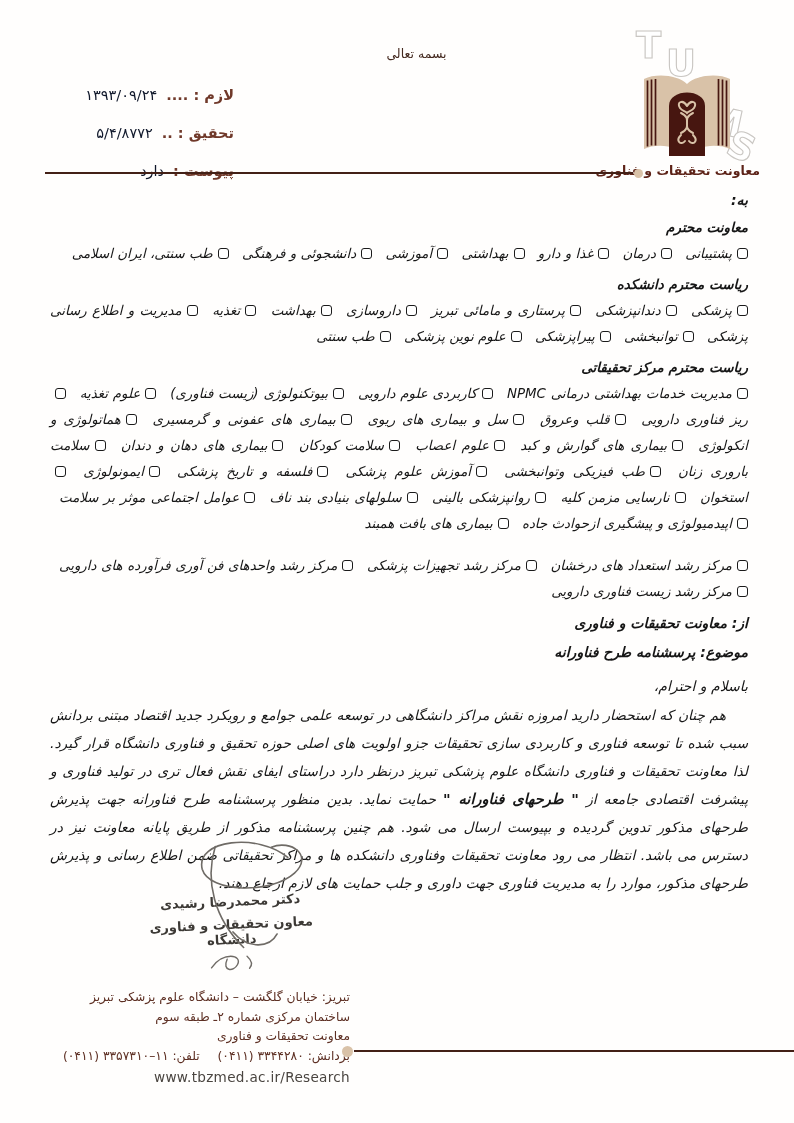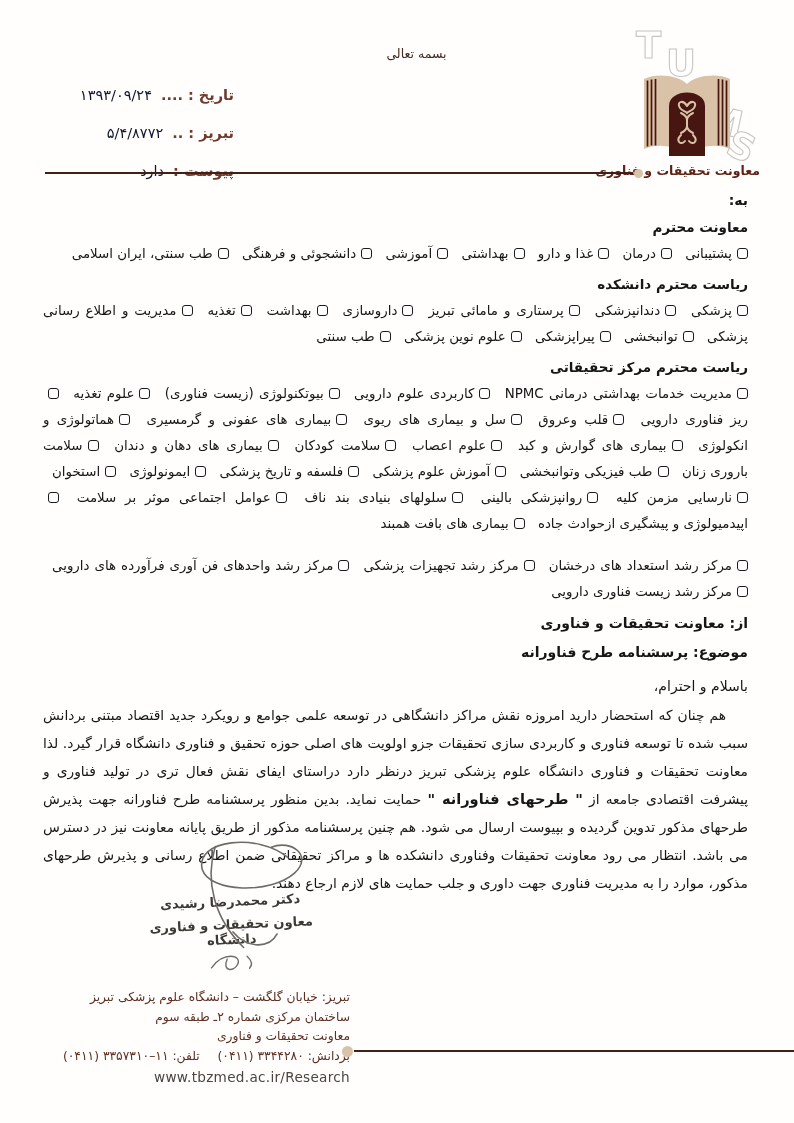--- a/index.html
+++ b/index.html
@@ -21,21 +21,21 @@
   .fields { position:absolute; top:76px; left:28px; width:206px; direction:rtl; }
   .field-line { line-height:38px; font-size:14.5px; white-space:nowrap; }
   .f-label { color:#70392a; font-weight:600; }
   .f-value { color:#0f172a; margin-right:9px; direction:ltr; unicode-bidi:isolate; }
 
   .header-rule { position:absolute; top:172px; left:45px; width:588px; height:2px; background:#432016; }
   .header-rule::after { content:""; position:absolute; right:-10px; top:-3px;
                         width:9px; height:9px; border-radius:50%; background:#d9c2a8; }
 
   
-  .content { position:absolute; top:190px; right:46px; left:43px; direction:rtl; color:#161616; }
+  .content { position:absolute; top:190px; right:46px; left:50px; direction:rtl; color:#161616;font-style:italic; }
   .to-label { font-weight:bold; font-size:14px; line-height:20px; }
   .group-heading { font-weight:bold; font-size:13.5px; line-height:20px; margin-top:7px; margin-bottom:4px; }
   .opts { font-size:13.4px; line-height:26px; text-align:justify; }
   .opts.spaced { margin-top:16px; }
   .cb { display:inline-block; width:11px; height:11px; border:1.5px solid #1b1b1b;
         border-radius:3px; vertical-align:-1px; margin-inline-end:5px; background:#fff; }
   .opt { margin-inline-end:9px; }
   .from-line, .subject-line { font-weight:bold; font-size:14px; line-height:21px; margin-top:8px; }
   .salutation { margin-top:13px; font-size:14px; line-height:20px; }
   .body-par { margin-top:5px; font-size:13.8px; line-height:28px; text-align:justify; text-indent:22px; }
@@ -100,25 +100,25 @@
         <path d="M61 117 C55 123 61 128 65 123"></path>
         <path d="M73 117 C79 123 73 128 69 123"></path>
       </g>
     </svg>
     <div class="logo-caption">معاونت تحقیقات و فناوری</div>
   </div>
 
   <div class="fields">
 
       <div class="field-line">
-        <span class="f-label">تاریخ : ....</span><span class="f-value">۱۳۹۳/۰۹/۲۴</span>
+        <span class="f-label">لازم : ....</span><span class="f-value">۱۳۹۳/۰۹/۲۴</span>
       </div>
 
       <div class="field-line">
-        <span class="f-label">تبریز : ..</span><span class="f-value">۵/۴/۸۷۷۲</span>
+        <span class="f-label">تحقیق : ..</span><span class="f-value">۵/۴/۸۷۷۲</span>
       </div>
 
       <div class="field-line">
         <span class="f-label">پیوست :</span><span class="f-value">دارد</span>
       </div>
     </div>
 
   <div class="header-rule"></div>
 
   <div class="content">

